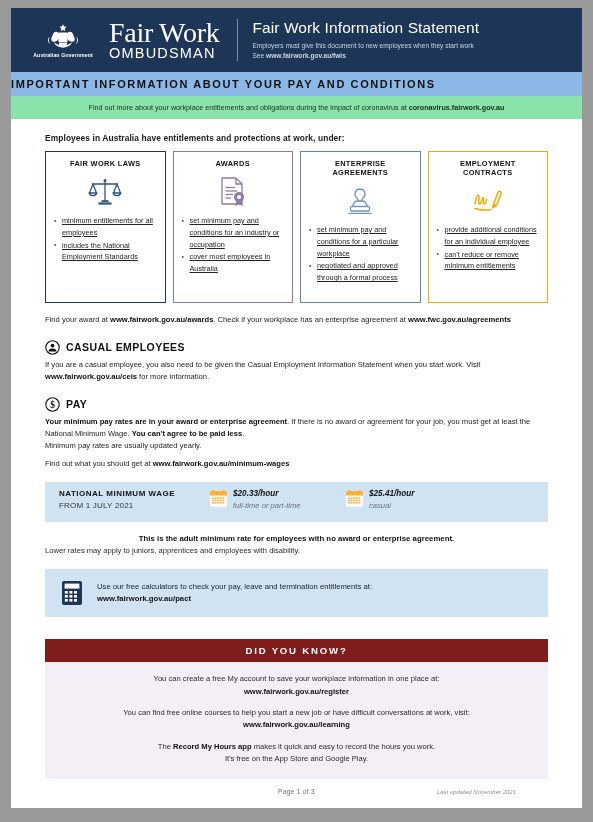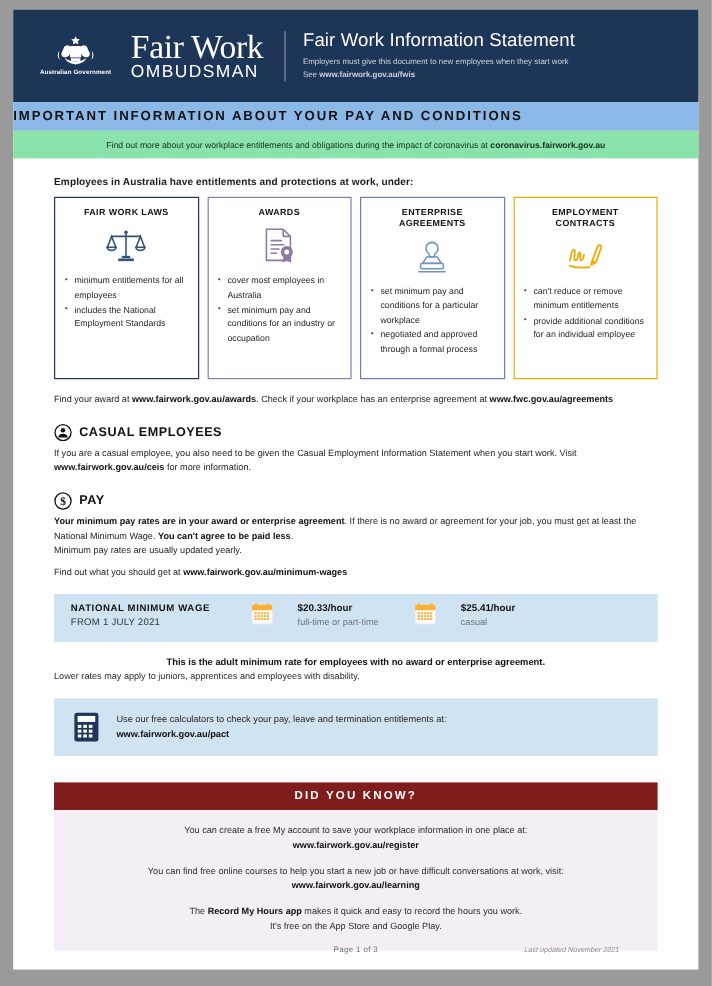--- a/index.html
+++ b/index.html
@@ -19,21 +19,21 @@
     top: 8px;
     width: 571px;
     height: 800px;
     background: #ffffff;
     box-sizing: border-box;
   }
 
   
   .masthead {
     background: #1d3557;
-    height: 77px;
+    height: 64px;
     display: flex;
     align-items: center;
     padding: 0 0 0 10px;
     box-sizing: border-box;
   }
   .crest-block {
     display: flex;
     flex-direction: column;
     align-items: center;
     width: 84px;
@@ -149,20 +149,21 @@
     align-items: center;
     justify-content: center;
   }
   .card-list {
     margin: 2px 0 0;
     padding: 0;
     list-style: none;
     font-size: 7.3px;
     line-height: 1.62;
     color: #242424;
+    text-decoration: underline;
   }
   .card-list li {
     position: relative;
     padding-left: 8px;
     margin-bottom: 1px;
   }
   .card-list li:before {
     content: "\2022";
     position: absolute;
     left: 0;
@@ -219,23 +220,24 @@
   }
   .wage-from {
     font-size: 8px;
     color: #333;
     letter-spacing: .2px;
     margin-top: 1px;
   }
   .rate-block {
     display: flex;
     align-items: flex-start;
-    gap: 20px;
+    gap: 5px;
     width: 136px;
     flex: 0 0 136px;
+    font-style: italic;
   }
   .rate-amount {
     font-size: 8.2px;
     font-weight: bold;
     color: #111;
     line-height: 1.3;
   }
   .rate-type {
     font-size: 7.6px;
     color: #6d7278;
@@ -397,22 +399,22 @@
               <line x1="7.5" y1="15" x2="19" y2="15"></line>
               <line x1="7.5" y1="18.5" x2="15" y2="18.5"></line>
               <line x1="7.5" y1="22" x2="13" y2="22"></line>
             </g>
             <circle cx="21" cy="21" r="5" fill="#8d7aa6"></circle>
             <circle cx="21" cy="21" r="2.1" fill="#ffffff"></circle>
             <path d="M18.3 25 l-1.2 5 l3.9-2 l3.9 2 l-1.2-5z" fill="#8d7aa6"></path>
           </svg>
         </div>
         <ul class="card-list">
+          <li>set minimum pay and conditions for an industry or occupation</li>
           <li>cover most employees in Australia</li>
-          <li>set minimum pay and conditions for an industry or occupation</li>
         </ul>
       </div>
 
       <div class="card c-ea">
         <div class="card-title">ENTERPRISE AGREEMENTS</div>
         <div class="card-icon">
           <svg width="32" height="30" viewBox="0 0 32 30">
             <g stroke="#6d95bd" stroke-width="1.3" fill="none" stroke-linejoin="round" stroke-linecap="round">
               <path d="M16 3 a5 5 0 0 1 3.2 8.8 c-1.1 1 -1.4 2 -1.2 3.4 h-4 c.2-1.4 -.1-2.4 -1.2-3.4 A5 5 0 0 1 16 3z"></path>
               <path d="M11.5 15.2 h9 l3.2 5.2 H8.3z"></path>
@@ -433,22 +435,22 @@
           <svg width="34" height="30" viewBox="0 0 34 30">
             <g stroke="#f2a900" stroke-width="1.5" fill="none" stroke-linecap="round" stroke-linejoin="round">
               <path d="M4 18 q1.5-9 3.2-9 q1.3 0 .6 5 q-.5 4 .9 4 q1.2 0 2.1-4 q.6-2.6 1.3-2.6 q.8 0 .5 3.4 q-.3 3.2 1 3.2 q1.2 0 2-4.6"></path>
               <path d="M4 22.5 q6 2.2 16 1.2"></path>
               <path d="M22.5 18.5 l4.6-12.2 a1.6 1.6 0 0 1 3 1.1 l-4.6 12.2z"></path>
               <path d="M22.5 18.5 l-.9 3.4 l3-1.8z"></path>
             </g>
           </svg>
         </div>
         <ul class="card-list">
+          <li>provide additional conditions for an individual employee</li>
           <li>can't reduce or remove minimum entitlements</li>
-          <li>provide additional conditions for an individual employee</li>
         </ul>
       </div>
 
     </div>
 
     <p class="para p-find"><span>Find your award at </span><b>www.fairwork.gov.au/awards</b><span>. Check if your workplace has an enterprise agreement at </span><b>www.fwc.gov.au/agreements</b></p>
 
     <div class="sec-head">
       <svg class="sec-icon" width="15" height="15" viewBox="0 0 15 15">
         <circle cx="7.5" cy="7.5" r="6.7" fill="none" stroke="#111111" stroke-width="1.1"></circle>

